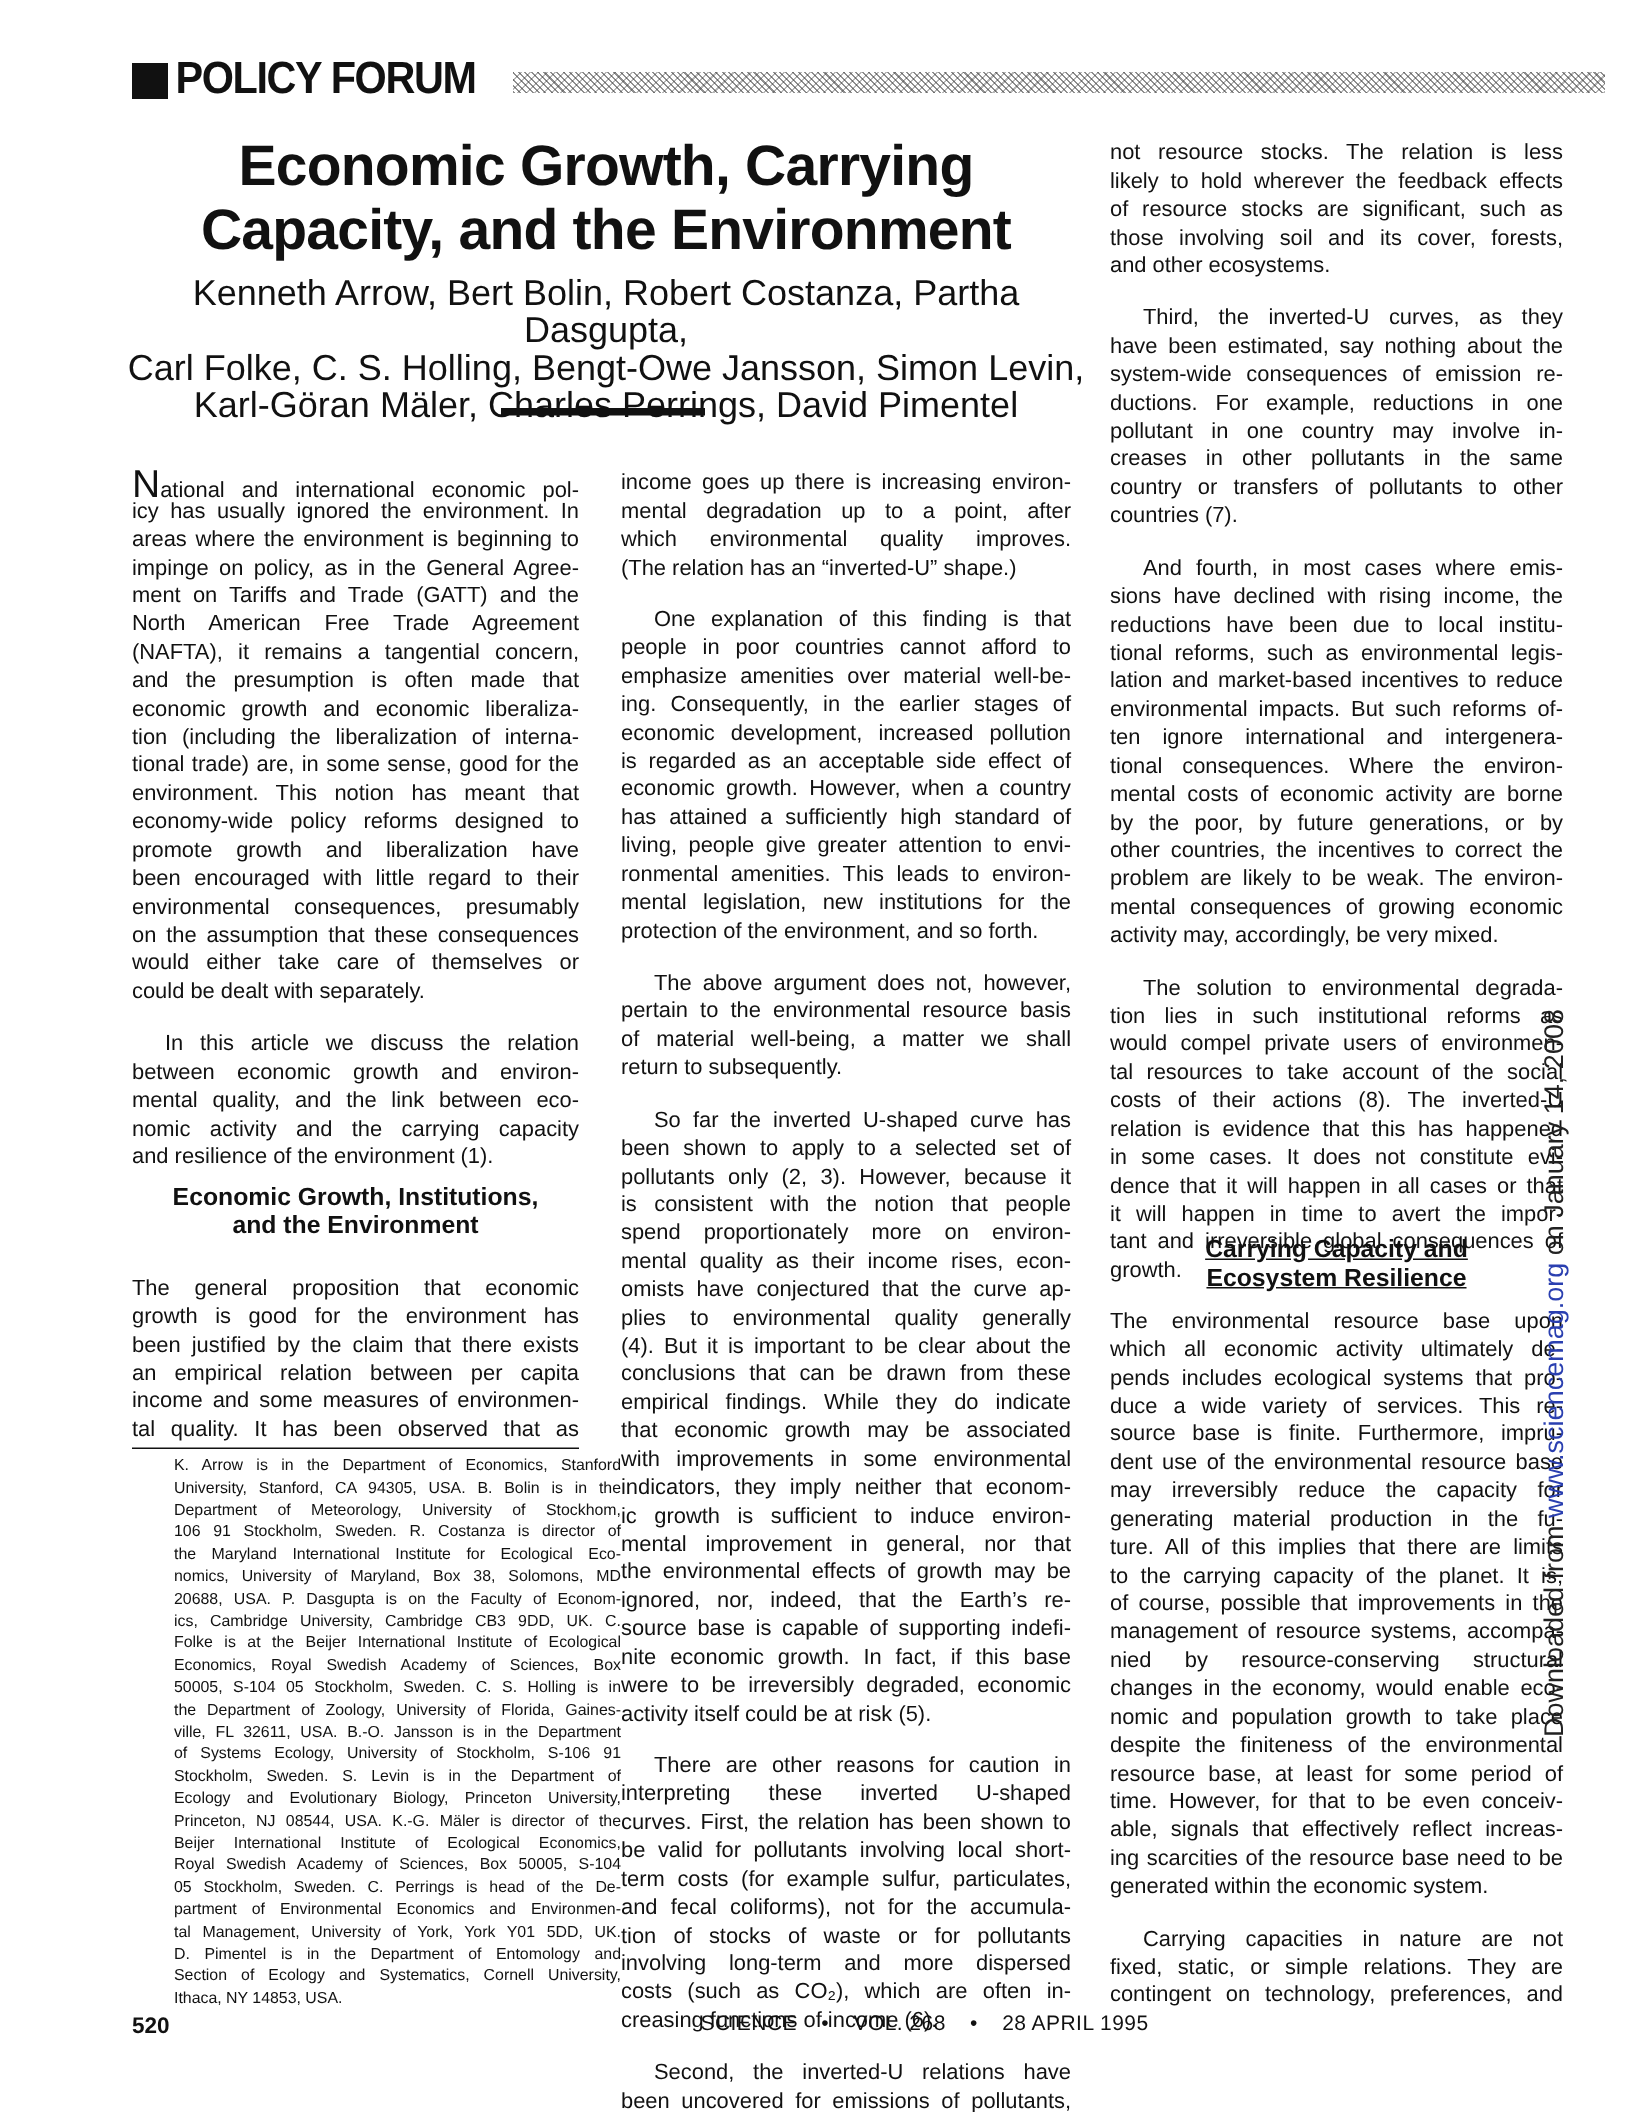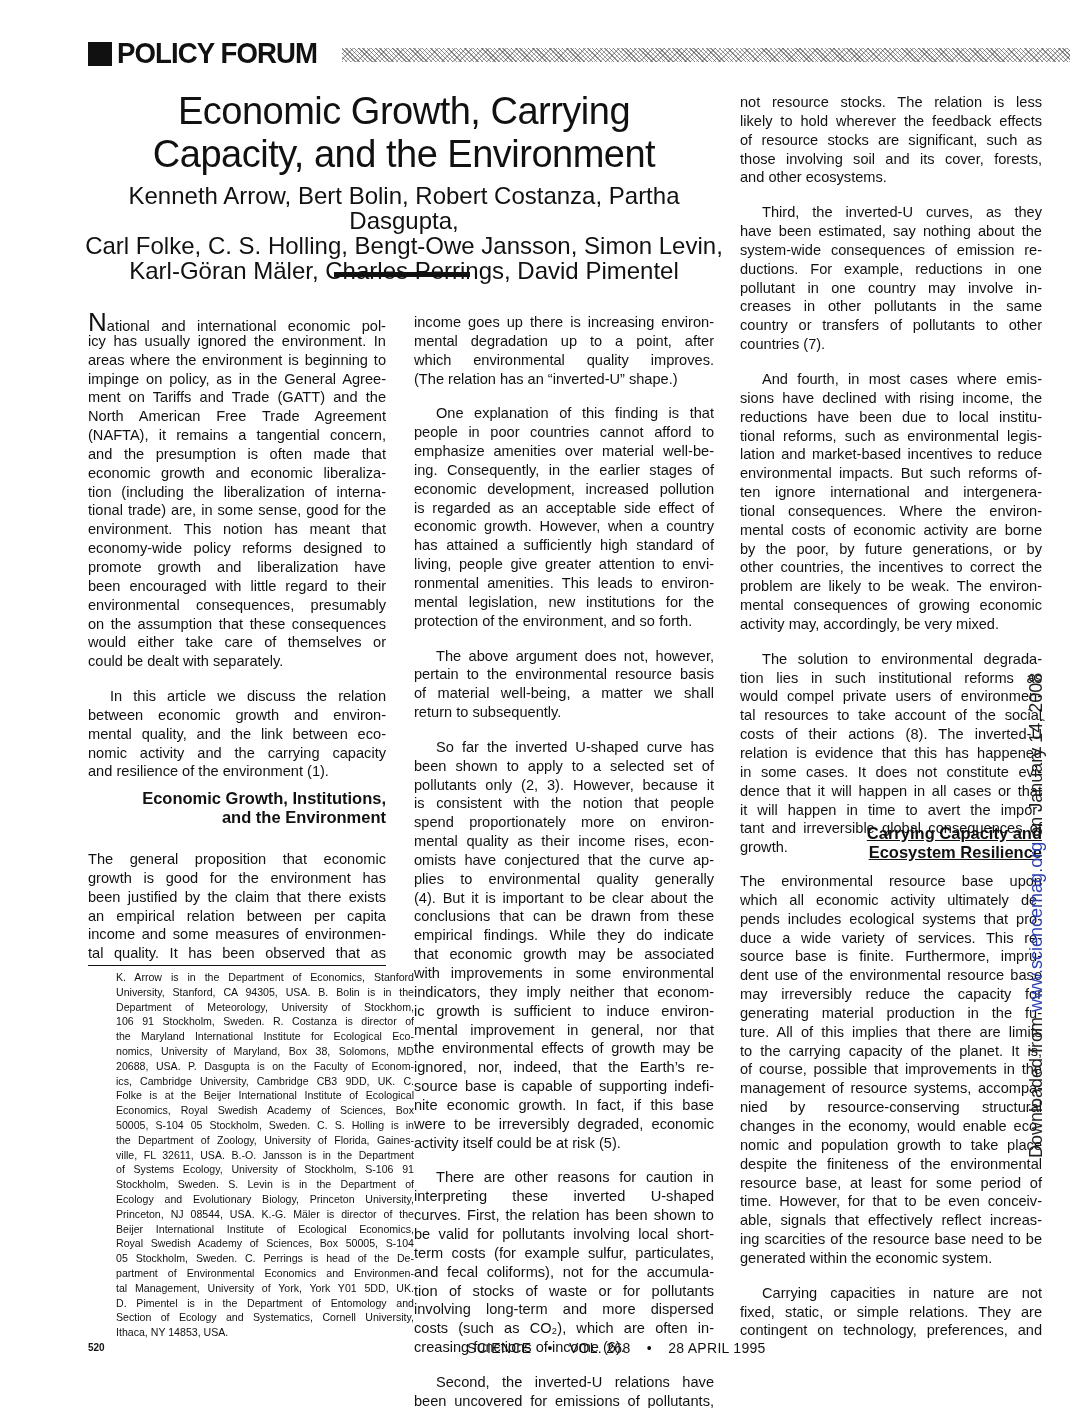--- a/index.html
+++ b/index.html
@@ -12,46 +12,46 @@
   #hdr-block { left: 88px; top: 42px; width: 24px; height: 24px; background: #111; }
   #hdr-label { left: 117px; top: 36px; font-size: 30px; font-weight: bold; letter-spacing: -1px; line-height: 34px; transform: scaleX(0.92); transform-origin: left; }
   #hdr-rule { left: 342px; top: 48px; width: 728px; height: 14px;
     background:
       repeating-linear-gradient(45deg, rgba(0,0,0,0.55) 0 1px, transparent 1px 3px),
       repeating-linear-gradient(-45deg, rgba(0,0,0,0.35) 0 1px, transparent 1px 4px);
     opacity: 0.8;
   }
 
   
-  #title { left: 84px; top: 90px; width: 640px; text-align: center; font-size: 38px; font-weight: normal; line-height: 43px; letter-spacing: -0.5px; }
+  #title { left: 84px; top: 90px; width: 640px; text-align: center; font-size: 38px; font-weight: bold; line-height: 43px; letter-spacing: -0.5px; }
   #authors { left: 84px; top: 183px; width: 640px; text-align: center; font-size: 24px; line-height: 25px; }
   #title-rule { left: 334px; top: 272px; width: 136px; height: 5px; background: #111; }
 
   
   .col { font-size: 14.6px; line-height: 18.85px; }
   .ln { display: block; white-space: nowrap; text-align: justify; text-align-last: justify; height: 18.85px; }
   .ln.last { text-align-last: left; }
   .ln.ind { text-indent: 22px; margin-top: 16px; }
   #col1 { left: 88px; top: 313px; width: 298px; }
   #col2 { left: 414px; top: 313px; width: 300px; }
   #col3 { left: 740px; top: 93px; width: 302px; }
 
   .dropcap { font-size: 26px; line-height: 18px; }
 
-  .subhead { font-family: "Liberation Sans", "DejaVu Sans", sans-serif; font-weight: bold; font-size: 16.5px; line-height: 19px; text-align: right; }
+  .subhead { font-family: "Liberation Sans", "DejaVu Sans", sans-serif; font-weight: bold; font-size: 16.5px; line-height: 19px; text-align: center; }
   #sub1 { left: 88px; top: 789px; width: 298px; }
   #col1b { left: 88px; top: 850px; width: 298px; }
   #sub2 { left: 740px; top: 824px; width: 302px; text-decoration: underline; }
   #col3b { left: 740px; top: 872px; width: 302px; }
 
   #fn-rule { left: 88px; top: 965px; width: 298px; height: 1px; background: #111; }
   #footnote { left: 88px; top: 970px; width: 298px; font-size: 10.6px; line-height: 14.8px; margin-left: 28px; }
   #footnote .ln { height: 14.8px; }
 
-  #page-num { left: 88px; top: 1342px; font-size: 10px; font-weight: bold; }
+  #page-num { left: 88px; top: 1342px; font-size: 15px; font-weight: bold; }
   #journal-line { left: 420px; top: 1340px; font-size: 14px; letter-spacing: 0.3px; margin-left: 47px; }
   #journal-line .sep { margin: 0 12px; }
 
   
   #watermark { left: 1026px; top: 1158px; transform: rotate(-90deg); transform-origin: left top; white-space: nowrap; font-size: 18px; color: #222; }
   #watermark .url { color: #2a3fb0; }
 </style>
 </head>
 <body>
 

